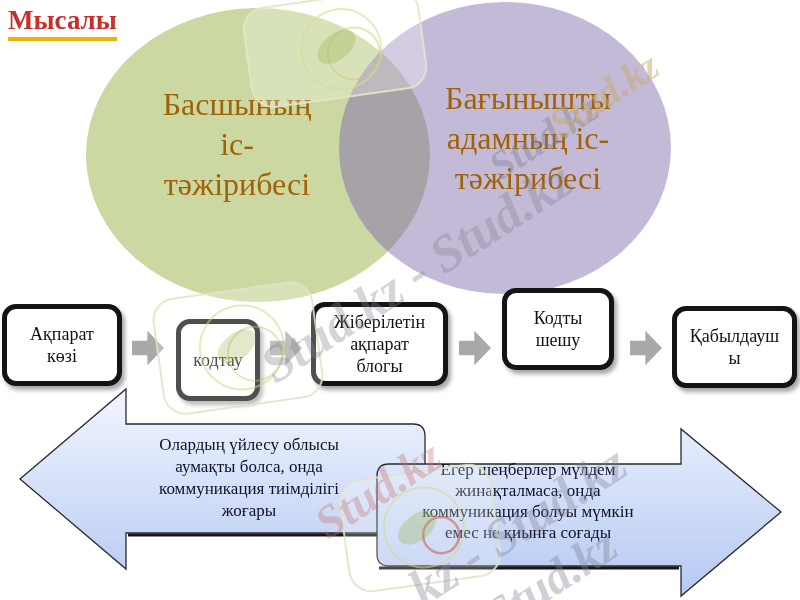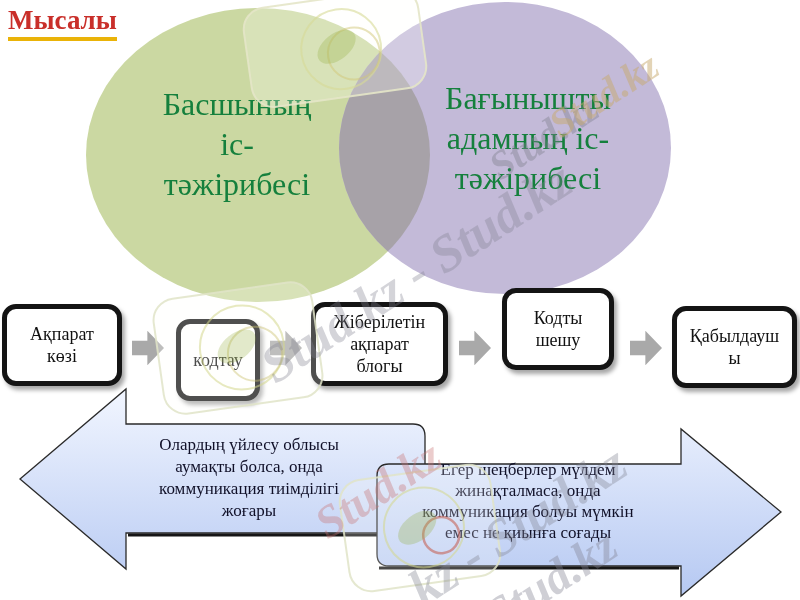--- a/index.html
+++ b/index.html
@@ -8,21 +8,21 @@
     font-family:"Liberation Serif", serif;
   }
   .abs{position:absolute;}
   
   #title{
     left:8px;top:6px;font-size:27px;font-weight:bold;color:#c92f2a;
     border-bottom:4px solid #eab308;padding-bottom:1px;line-height:1.1;
   }
   
   .venn-text{
-    text-align:center;color:#15803d;font-size:32px;line-height:40px;
+    text-align:center;color:#a16207;font-size:32px;line-height:40px;
   }
   
   .fbox{
     background:#ffffff;border:5px solid #141414;border-radius:14px;
     box-shadow:3px 4px 4px rgba(0,0,0,0.35);
     display:flex;flex-direction:column;justify-content:center;align-items:center;
     font-size:18px;line-height:22px;color:#111111;text-align:center;
     box-sizing:border-box;
   }
   

